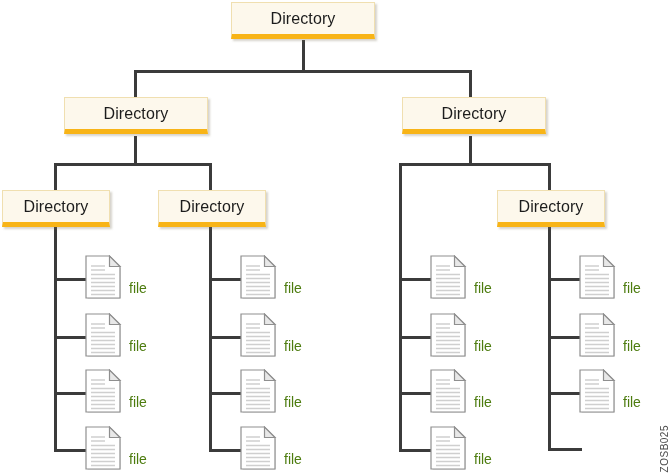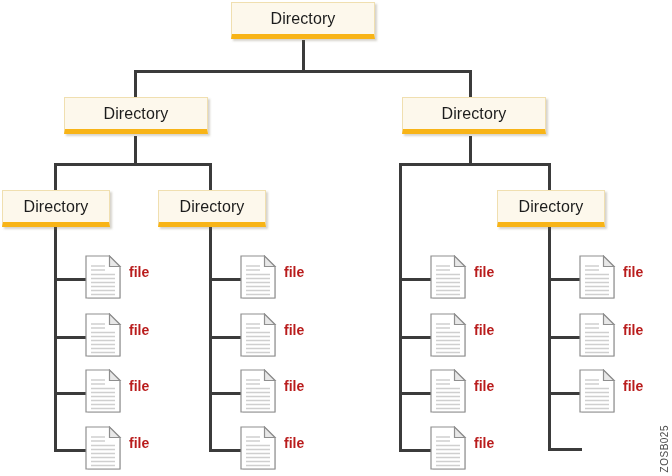--- a/index.html
+++ b/index.html
@@ -61,24 +61,24 @@
   .fileicon {
     position: absolute;
     left: 0;
     top: 0;
     width: 38px;
     height: 46px;
   }
   .filelabel {
     position: absolute;
     left: 44px;
-    top: 10px;
+    top: 26px;
     font-size: 14px;
-    font-weight: bold;
-    color: #b91c1c;
+    font-weight: normal;
+    color: #4d7c0f;
     line-height: 1;
     white-space: nowrap;
   }
 
   
   .watermark {
     position: absolute;
     right: 2px;
     bottom: 4px;
     font-size: 10px;

